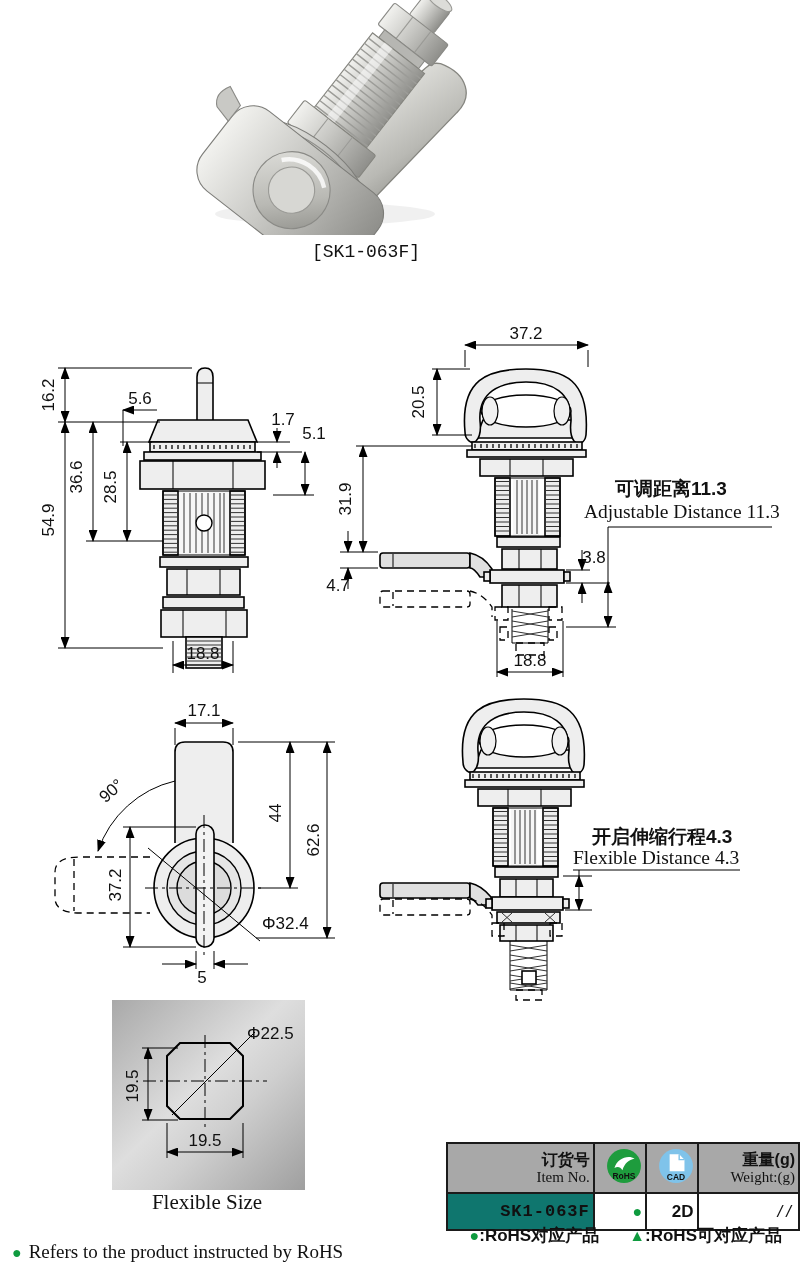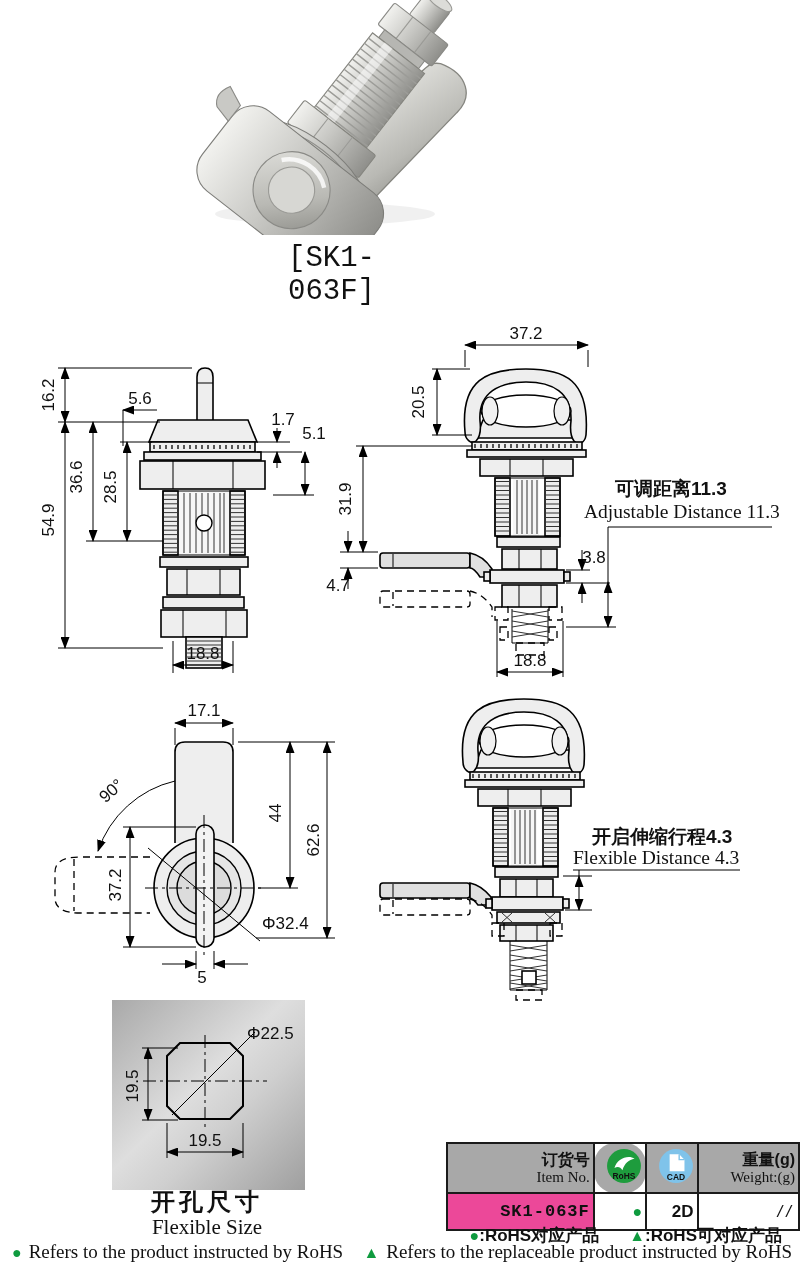--- a/index.html
+++ b/index.html
@@ -10,39 +10,39 @@
   svg .dim{font-size:17px;}
   svg .note-cn{font-size:19px;font-weight:600;}
   svg .note-en{font-family:"Liberation Serif",serif;font-size:19.5px;}
   svg .part{fill:#eeeeee;stroke:#000;stroke-width:1.6;}
   svg .part2{fill:#e0e0e0;stroke:#000;stroke-width:1.6;}
   svg .thin{stroke:#000;stroke-width:1;fill:none;}
   svg .hatch{stroke:#333;stroke-width:1;fill:none;}
   svg .dash{stroke:#000;stroke-width:1.3;fill:none;stroke-dasharray:7 5;}
   svg .cline{stroke:#000;stroke-width:1;fill:none;stroke-dasharray:13 4 3 4;}
 
-  #product-code{left:288px;top:242px;width:156px;
-     font-family:"Liberation Mono","DejaVu Sans Mono",monospace;font-size:29px;letter-spacing:0px;}
+  #product-code{left:288px;top:242px;width:156px;text-align:center;
+     font-family:"Liberation Mono","DejaVu Sans Mono",monospace;font-size:18px;letter-spacing:0px;}
 
   #opening-caption{left:102px;top:1189px;width:210px;text-align:center;line-height:1.05;}
   #opening-caption .cn{font-size:24px;font-weight:600;letter-spacing:4px;}
   #opening-caption .en{font-family:"Liberation Serif",serif;font-size:21px;margin-top:2px;}
 
   #spec-table{left:446px;top:1142px;}
   #spec-table table{border-collapse:collapse;}
   #spec-table td{border:2.4px solid #1b1b1b;text-align:right;vertical-align:middle;padding:3px;}
   #spec-table .hdr td{background:#a8a8a8;height:42px;}
   #spec-table .hdr .cn{font-size:16px;font-weight:600;line-height:1.1;}
   #spec-table .hdr .en{font-family:"Liberation Serif",serif;font-size:15px;line-height:1.1;}
   #spec-table .row td{height:29px;background:#fff;}
   #spec-table .cell-item{width:146px;}
-  #spec-table .cell-rohs{width:45px;border-radius:21px;}
+  #spec-table .cell-rohs{width:45px;}
   #spec-table .cell-cad{width:44px;}
   #spec-table .cell-weight{width:97px;}
-  #spec-table .row .cell-item{background:#ec4899;
+  #spec-table .row .cell-item{background:#0f766e;
      font-family:"Liberation Mono","DejaVu Sans Mono",monospace;font-size:17px;font-weight:600;letter-spacing:1px;}
   #spec-table .row .cell-cad{font-size:17px;font-weight:600;border-radius:14px;}
   #spec-table .row .cell-weight{font-size:17px;font-style:italic;letter-spacing:4px;}
   .green-mark{color:#0f9b3f;}
   #spec-table .dotcell{font-size:16px;line-height:1;}
 
   #rohs-legend{top:1224px;right:18px;font-size:17px;font-weight:700;white-space:nowrap;}
   #rohs-legend .grp2{margin-left:30px;}
   #rohs-legend .green-mark{font-size:16px;}
 
@@ -380,21 +380,20 @@
     <line class="thin" x1="30" y1="120" x2="66" y2="120"></line>
   <line class="thin" x1="36" y1="48" x2="36" y2="120" marker-start="url(#opB)" marker-end="url(#opA)"></line>
   <text class="dim" transform="rotate(-90 26,86)" x="26" y="86" text-anchor="middle" font-size="16">19.5</text>
   <line class="thin" x1="55" y1="123" x2="55" y2="158"></line>
     <line class="thin" x1="131" y1="123" x2="131" y2="158"></line>
   <line class="thin" x1="55" y1="152" x2="131" y2="152" marker-start="url(#opB)" marker-end="url(#opA)"></line>
   <text class="dim" x="93" y="146" text-anchor="middle" font-size="16">19.5</text>
 </svg>
 
 <div id="opening-caption" class="abs">
-  <div class="cn">开孔尺寸</div>
   <div class="en">Flexible Size</div>
 </div>
 
 <div id="spec-table" class="abs">
   <table>
     <tbody>
         <tr class="hdr">
       <td class="cell-item">
         <div class="cn">订货号</div>
         <div class="en">Item No.</div>
@@ -428,14 +427,13 @@
   </tbody>
     </table>
 </div>
 
 <div id="rohs-legend" class="abs">
   <span class="green-mark">●</span><span>:RoHS对应产品</span><span class="grp2"><span class="green-mark">▲</span><span>:RoHS可对应产品</span></span>
 </div>
 
 <div id="rohs-footer" class="abs">
   <span><span class="green-mark">●</span><span>Refers to the product instructed by RoHS</span></span>
-  <span><span class="green-mark">▲</span><span>Refers to the replaceable product instructed by RoHS</span></span>
 </div>
 
 </body></html>

